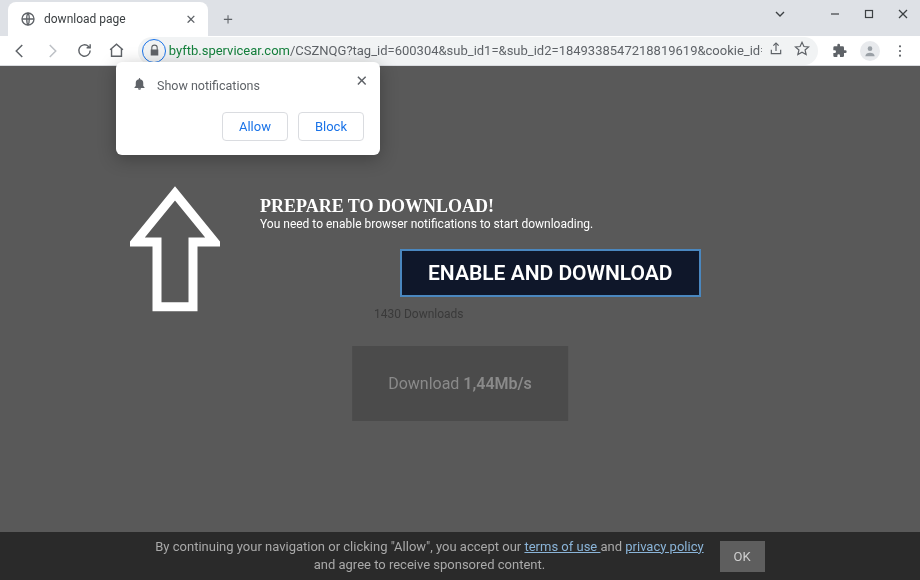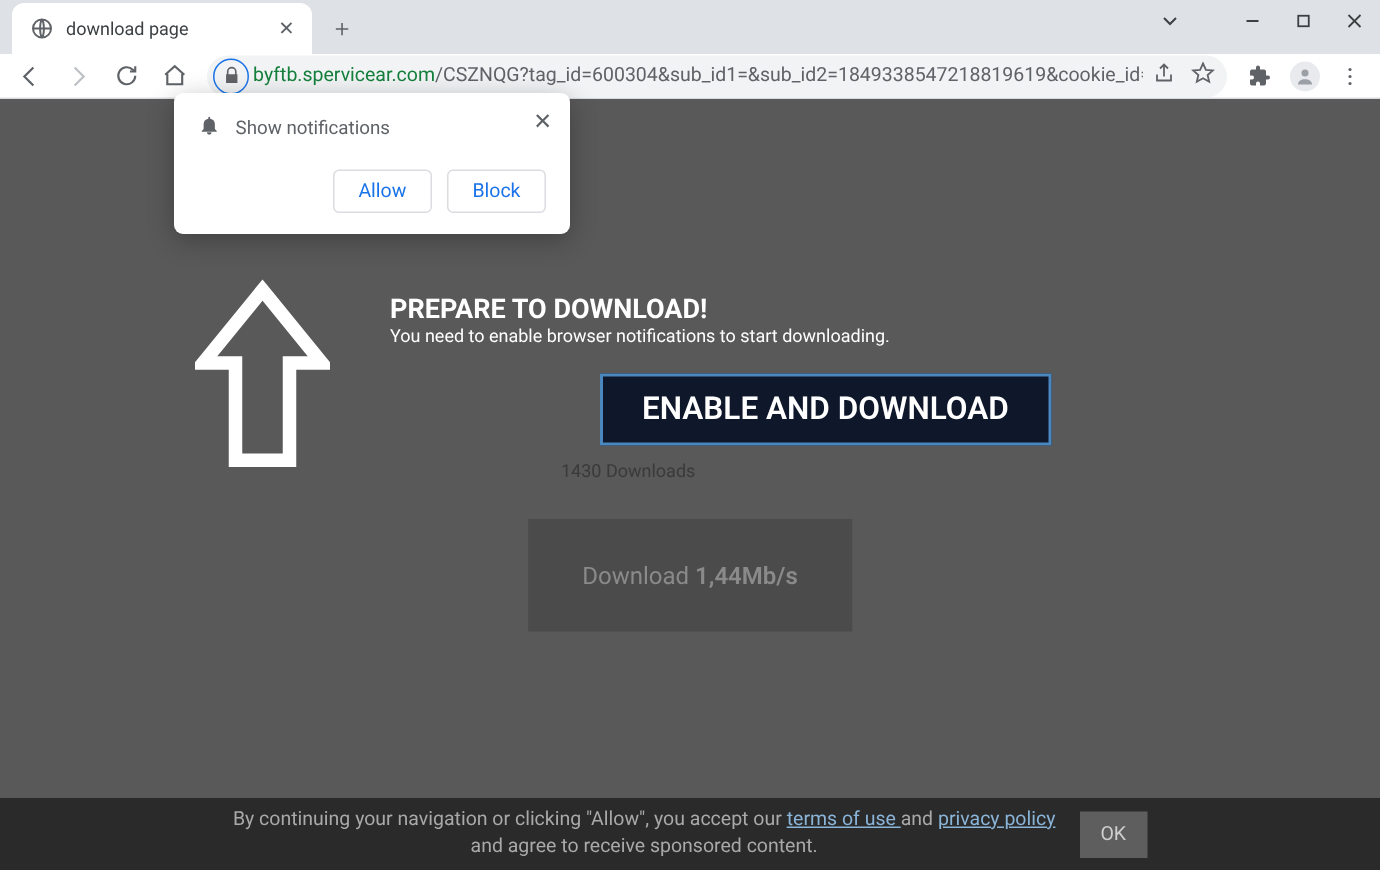--- a/index.html
+++ b/index.html
@@ -27,21 +27,21 @@
 .url .domain { color: #15803d; }
 .omni-right { margin-left: auto; display: flex; gap: 10px; align-items: center; color: #5f6368; }
 .right-icons { display: flex; align-items: center; gap: 6px; }
 .avatar { width: 20px; height: 20px; background: #e8eaed; border-radius: 50%; display: flex; align-items: center; justify-content: center; }
 
 
 .page { position: relative; height: 514px; background: #595959; overflow: hidden; }
 .content-row { position: absolute; top: 120px; left: 130px; display: flex; gap: 40px; }
 .arrow-up svg { width: 90px; height: 130px; }
 .msg { color: #fff; margin-top: 10px; }
-.msg .line1 { font-size: 18px; font-weight: 700; }
+.msg .line1 { font-size: 18px; font-weight: 700; font-family: Liberation Serif, serif; }
 .msg .line2 { font-size: 12px; }
 .enable-btn { margin-top: 18px; margin-left: 140px; display: inline-block; padding: 10px 26px; background: #0f172a; color: #fff; border: 2px solid #4a87bf; font-size: 21px; font-weight: 600; cursor: pointer; }
 .downloads-count { margin-top: 10px; margin-left: 114px; color: #3a3a3a; font-size: 12px; }
 .dl-btn { position: absolute; top: 280px; left: 50%; transform: translateX(-50%); background: #4b4b4b; color: #8a8a8a; font-size: 16px; padding: 28px 36px; cursor: pointer; }
 .dl-btn .rate { font-weight: 600; }
 
 
 .cookie-bar { position: absolute; bottom: 0; left: 0; right: 0; height: 48px; background: rgba(34,34,34,0.85); display: flex; align-items: center; justify-content: center; color: #a9a9a9; font-size: 13px; gap: 16px; padding: 0 20px; }
 .cookie-text { text-align: center; line-height: 1.4; }
 .cookie-text a { color: #8ab4d8; text-decoration: underline; }

